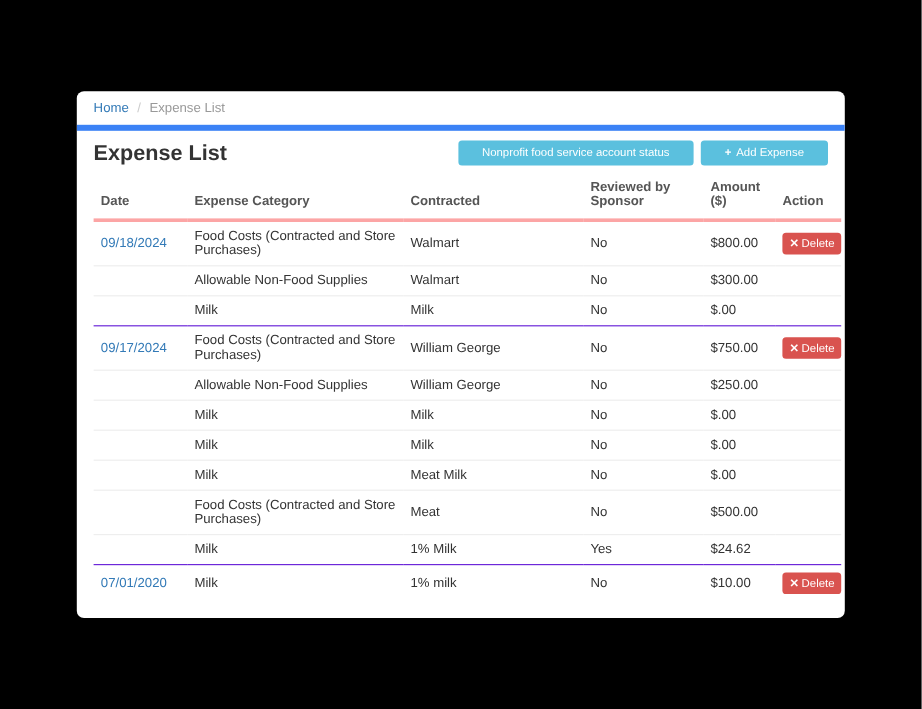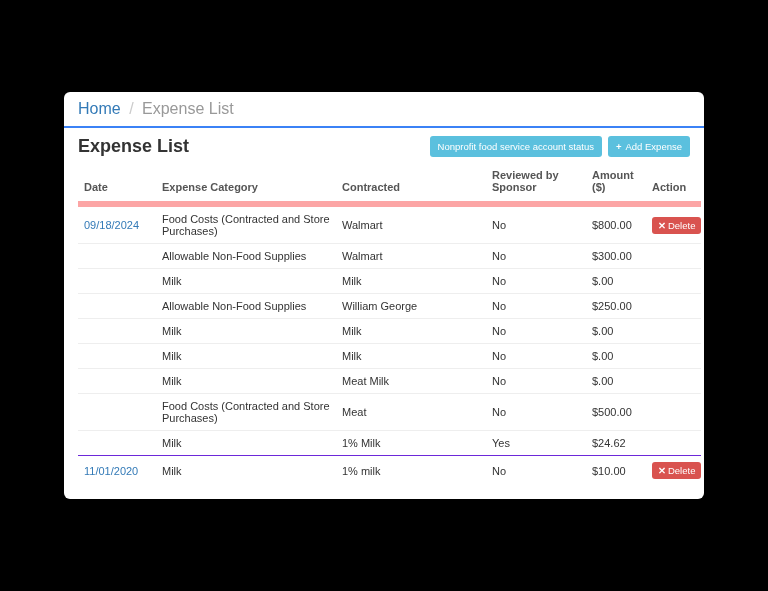--- a/index.html
+++ b/index.html
@@ -18,22 +18,22 @@
   }
   .card {
     width: 640px;
     background: #fff;
     border-radius: 6px;
     box-shadow: 0 8px 24px rgba(0,0,0,.4);
     overflow: hidden;
   }
   .crumbs {
     padding: 8px 14px;
-    font-size: 16px;
-    border-bottom: 2px solid #3b82f6;
+    font-size: 11px;
+    border-bottom: 5px solid #3b82f6;
     color: #999;
   }
   .crumbs a {
     color: #337ab7;
     text-decoration: none;
   }
   .crumbs .sep { color: #ccc; margin: 0 4px; }
   .crumbs .active { color: #999; }
   .hdr {
     display: flex;
@@ -46,40 +46,40 @@
     font-weight: 700;
     color: #333;
   }
   .hdr .actions { display: flex; gap: 6px; }
   .btn {
     display: inline-flex;
     align-items: center;
     gap: 4px;
     border: none;
     border-radius: 3px;
-    padding: 5px 8px;
+    padding: 5px 20px;
     font-size: 9.5px;
     color: #fff;
     cursor: pointer;
     white-space: nowrap;
   }
   .btn-info { background: #5bc0de; }
   .plus { font-weight: bold; }
   .tbl {
     width: 100%;
     border-collapse: collapse;
     table-layout: fixed;
   }
   .tbl th {
     text-align: left;
     font-size: 11px;
     font-weight: 700;
     color: #555;
     padding: 8px 6px;
-    border-bottom: 6px solid #fca5a5;
+    border-bottom: 3px solid #fca5a5;
     vertical-align: bottom;
   }
   .tbl td {
     font-size: 11px;
     padding: 6px 6px;
     border-top: 1px solid #eee;
     vertical-align: middle;
     color: #333;
   }
   .tbl tr.group-sep td { border-top: 1px solid #6d28d9; }
@@ -165,20 +165,31 @@
             <td class="col-act"></td>
           </tr>
           <tr>
             <td class="col-date"></td>
             <td class="col-cat">Milk</td>
             <td class="col-desc">Milk</td>
             <td class="col-rev">No</td>
             <td class="col-amt">$.00</td>
             <td class="col-act"></td>
           </tr>
+          <tr class="group-sep">
+            <td class="col-date"><a href="#" class="link">09/17/2024</a></td>
+            <td class="col-cat">Food Costs (Contracted and Store Purchases)</td>
+            <td class="col-desc">William George</td>
+            <td class="col-rev">No</td>
+            <td class="col-amt">$750.00</td>
+            <td class="col-act"><button class="del-btn">
+                <span style="font-weight: bold; margin-right: 2px;">✕</span>
+                <span>Delete</span>
+              </button></td>
+          </tr>
           <tr>
             <td class="col-date"></td>
             <td class="col-cat">Allowable Non-Food Supplies</td>
             <td class="col-desc">William George</td>
             <td class="col-rev">No</td>
             <td class="col-amt">$250.00</td>
             <td class="col-act"></td>
           </tr>
           <tr>
             <td class="col-date"></td>
@@ -214,21 +225,21 @@
           </tr>
           <tr>
             <td class="col-date"></td>
             <td class="col-cat">Milk</td>
             <td class="col-desc">1% Milk</td>
             <td class="col-rev">Yes</td>
             <td class="col-amt">$24.62</td>
             <td class="col-act"></td>
           </tr>
           <tr class="group-sep">
-            <td class="col-date"><a href="#" class="link">11/01/2020</a></td>
+            <td class="col-date"><a href="#" class="link">07/01/2020</a></td>
             <td class="col-cat">Milk</td>
             <td class="col-desc">1% milk</td>
             <td class="col-rev">No</td>
             <td class="col-amt">$10.00</td>
             <td class="col-act"><button class="del-btn">
                 <span style="font-weight: bold; margin-right: 2px;">✕</span>
                 <span>Delete</span>
               </button></td>
           </tr>
         </tbody>

